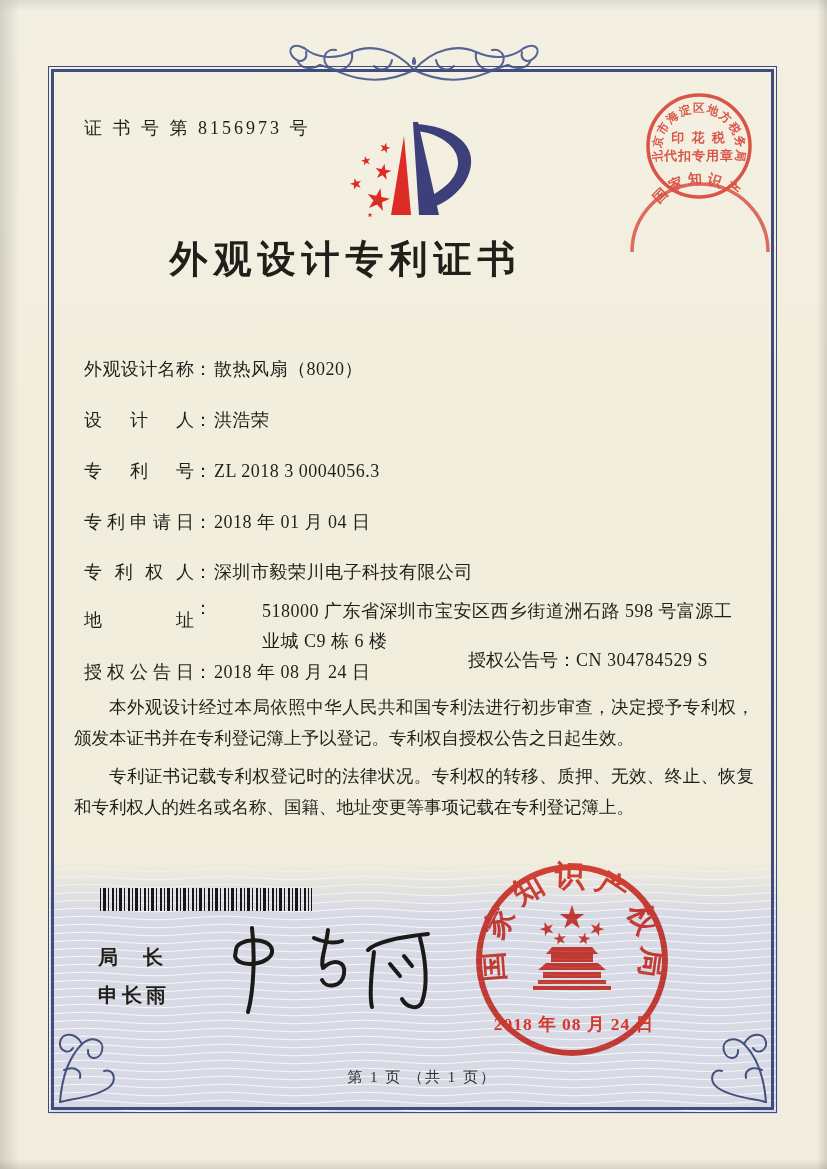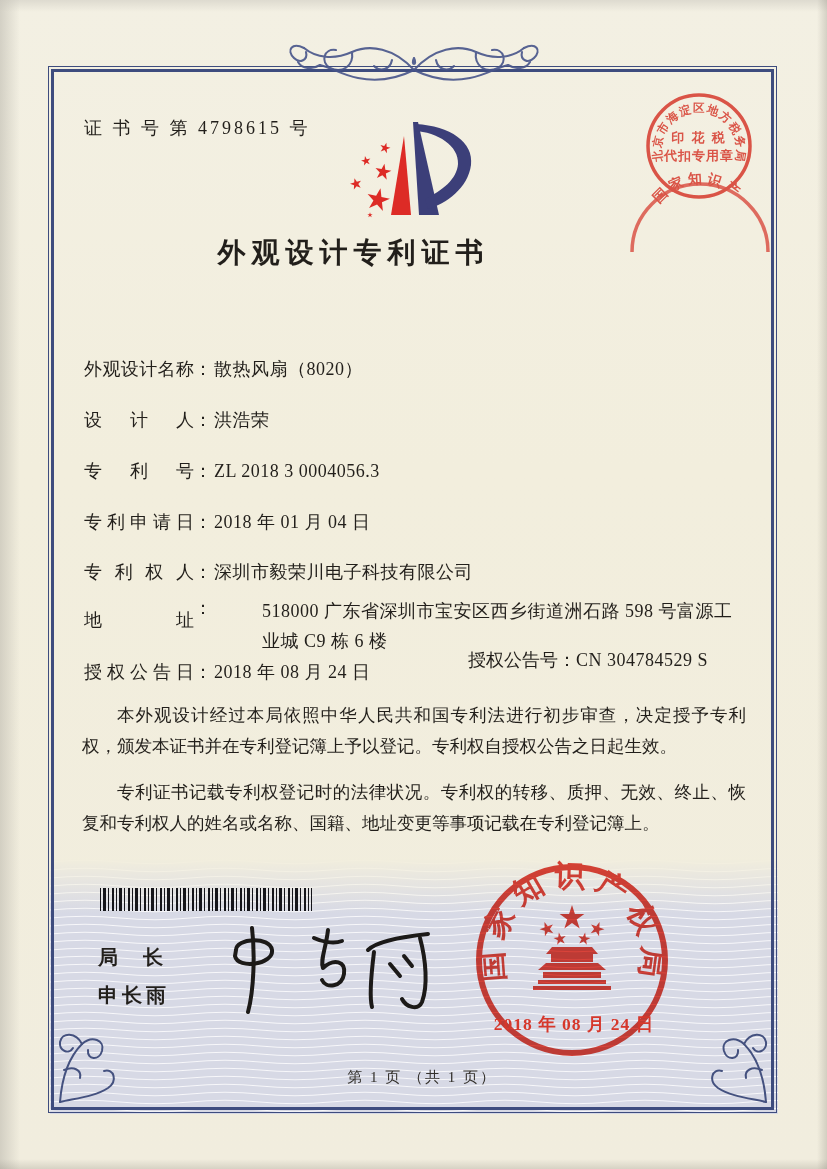--- a/index.html
+++ b/index.html
@@ -18,31 +18,31 @@
   
   .frame-outer{left:48px;top:66px;right:50px;bottom:56px;border:1.5px solid #3e4c7e;z-index:3;}
   .frame-inner{left:51px;top:69px;right:53px;bottom:59px;border:3px solid #3e4c7e;z-index:3;}
 
   
   .band{left:50px;top:858px;width:728px;height:256px;z-index:1;overflow:hidden;}
   .band-fade{left:0;top:0;width:100%;height:56px;position:absolute;background:linear-gradient(180deg,#f2eedd 0%,rgba(242,238,221,0) 100%);}
 
   .cert-no{left:84px;top:116px;font-size:18px;letter-spacing:3px;z-index:4;}
   .logo{left:338px;top:120px;z-index:4;}
-  .title{left:8px;top:234px;width:691px;text-align:center;font-size:28px;font-weight:bold;letter-spacing:6px;z-index:4;}
+  .title{left:0;top:234px;width:691px;text-align:center;font-size:38px;font-weight:bold;letter-spacing:6px;z-index:4;}
 
   .field-row{left:84px;font-size:18px;z-index:4;white-space:nowrap;}
   .flabel{display:inline-block;width:110px;text-align:justify;text-align-last:justify;margin-top:12px;}
   .fcolon{display:inline-block;width:20px;}
   .fvalue{letter-spacing:.5px;}
   .fvalue-wrap{display:inline-block;width:482px;white-space:normal;vertical-align:top;line-height:30px;letter-spacing:.5px;margin-left:48px;}
   .grant-no{left:468px;top:648px;font-size:18px;z-index:4;white-space:nowrap;}
 
   .body-text{left:66px;top:684px;width:696px;z-index:4;}
-  .body-text p{margin:16px;font-size:17.5px;line-height:30.5px;text-indent:2em;text-align:justify;}
+  .body-text p{margin:8px;font-size:17.5px;line-height:30.5px;text-indent:2em;text-align:justify;}
 
   .barcode{left:100px;top:888px;width:212px;height:23px;z-index:4;
     background:repeating-linear-gradient(90deg,#15151a 0 1.5px,transparent 1.5px 3px,#15151a 3px 6.5px,transparent 6.5px 8px,#15151a 8px 9px,transparent 9px 12px,#15151a 12px 14.5px,transparent 14.5px 16px);}
 
   .director-label{left:98px;top:944px;font-size:20px;font-weight:600;letter-spacing:10px;z-index:4;font-family:Liberation Serif, serif;}
   .director-name{left:98px;top:982px;font-size:20px;font-weight:600;letter-spacing:4px;z-index:4;font-family:"Liberation Sans","DejaVu Sans",sans-serif;}
   .signature{left:218px;top:908px;z-index:5;}
 
   .seal{left:466px;top:856px;z-index:5;mix-blend-mode:multiply;opacity:.93;}
   .seal-date{left:468px;top:1012px;width:212px;text-align:center;font-size:17.5px;font-weight:bold;color:#d6372b;letter-spacing:1px;z-index:6;}
@@ -104,21 +104,21 @@
 </svg>
 <svg class="abs corner-bl" width="70" height="92" viewBox="0 0 70 92">
   <g transform="matrix(-1,0,0,1,70,0)" stroke="#44517f" stroke-width="2" fill="none" stroke-linecap="round">
     <path d="M62,86 C60,60 52,40 40,28 C30,19 17,24 20,35 C23,45 35,44 34,34"></path>
     <path d="M62,86 C44,82 26,80 14,72 C4,65 8,52 18,55"></path>
     <path d="M40,28 C46,16 60,16 62,26 C63,35 53,39 49,32"></path>
     <path d="M58,54 C48,50 40,54 42,62"></path>
   </g>
 </svg>
 
-<div class="abs cert-no">证 书 号 第 4798615 号</div>
+<div class="abs cert-no">证 书 号 第 8156973 号</div>
 
 <svg class="abs logo" width="170" height="114" viewBox="0 0 170 114">
   <defs>
     <path id="star" d="M0,-10 L2.25,-3.1 L9.5,-3.1 L3.63,1.18 L5.88,8.1 L0,3.8 L-5.88,8.1 L-3.63,1.18 L-9.5,-3.1 L-2.25,-3.1 Z"></path>
   </defs>
   <g fill="#dd2b26">
     <use href="#star" transform="translate(47,28) scale(0.55) rotate(15)"></use>
     <use href="#star" transform="translate(28,41) scale(0.5) rotate(-12)"></use>
     <use href="#star" transform="translate(45,52) scale(0.85) rotate(10)"></use>
     <use href="#star" transform="translate(18,64) scale(0.6) rotate(-15)"></use>

